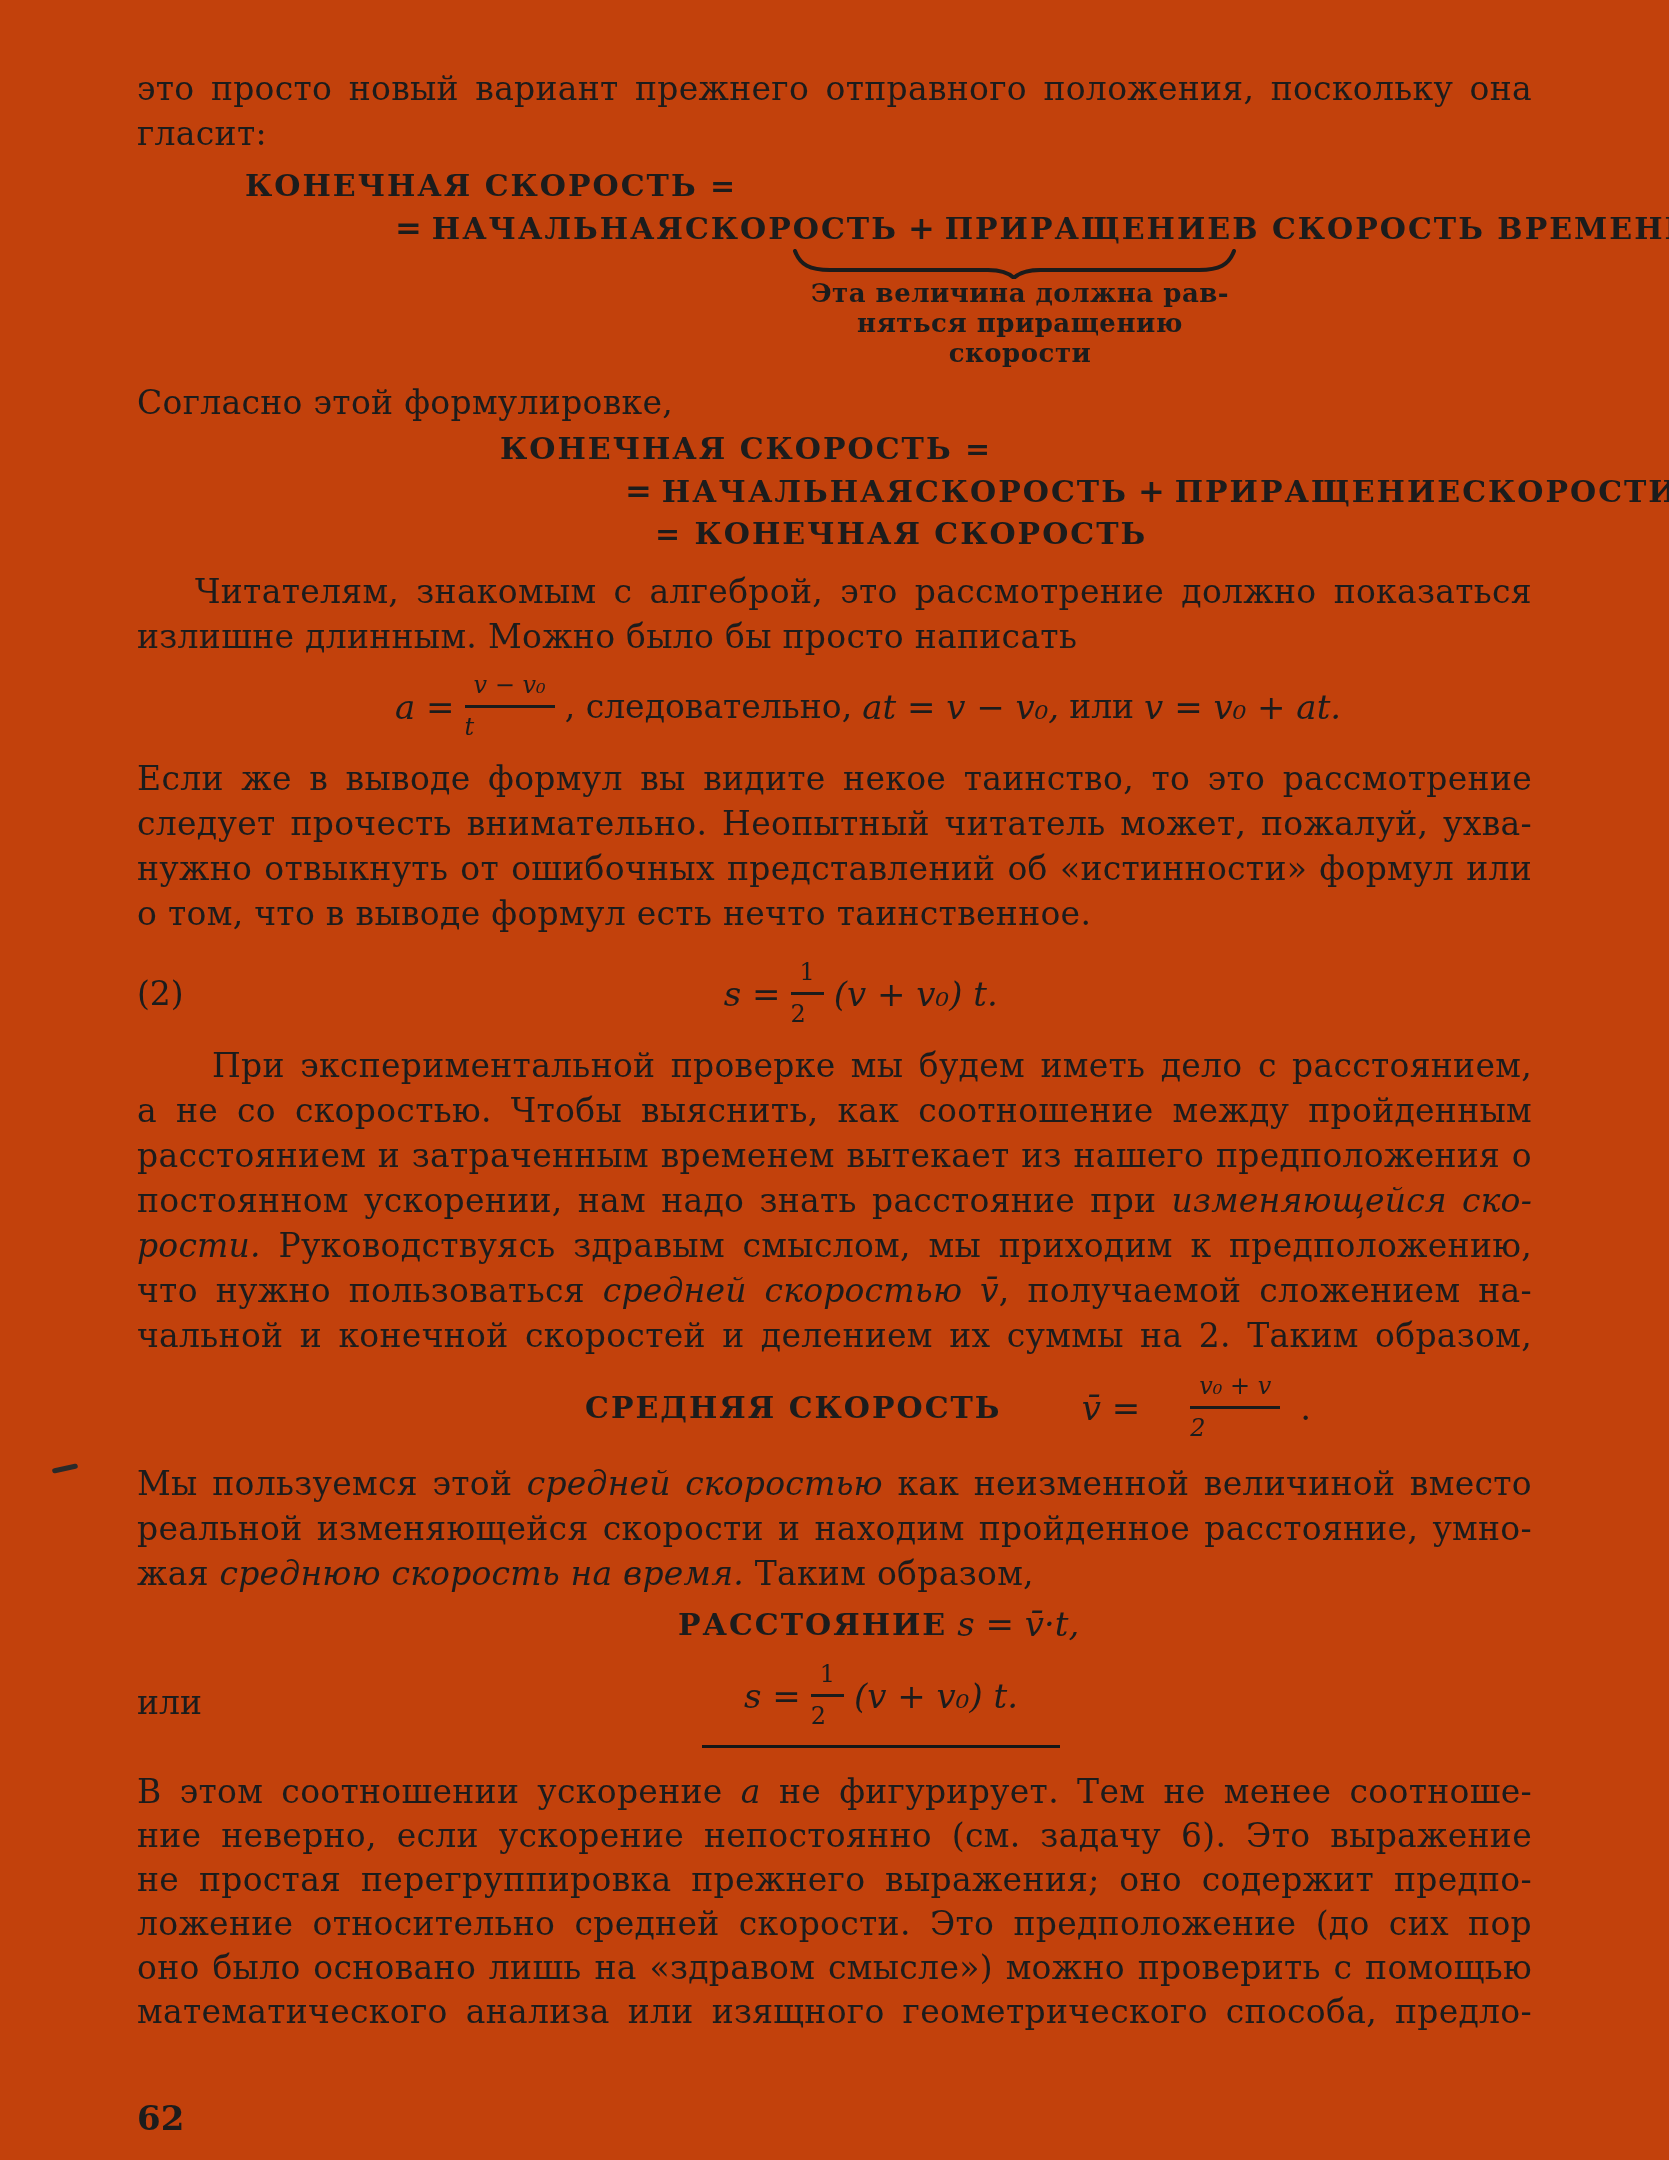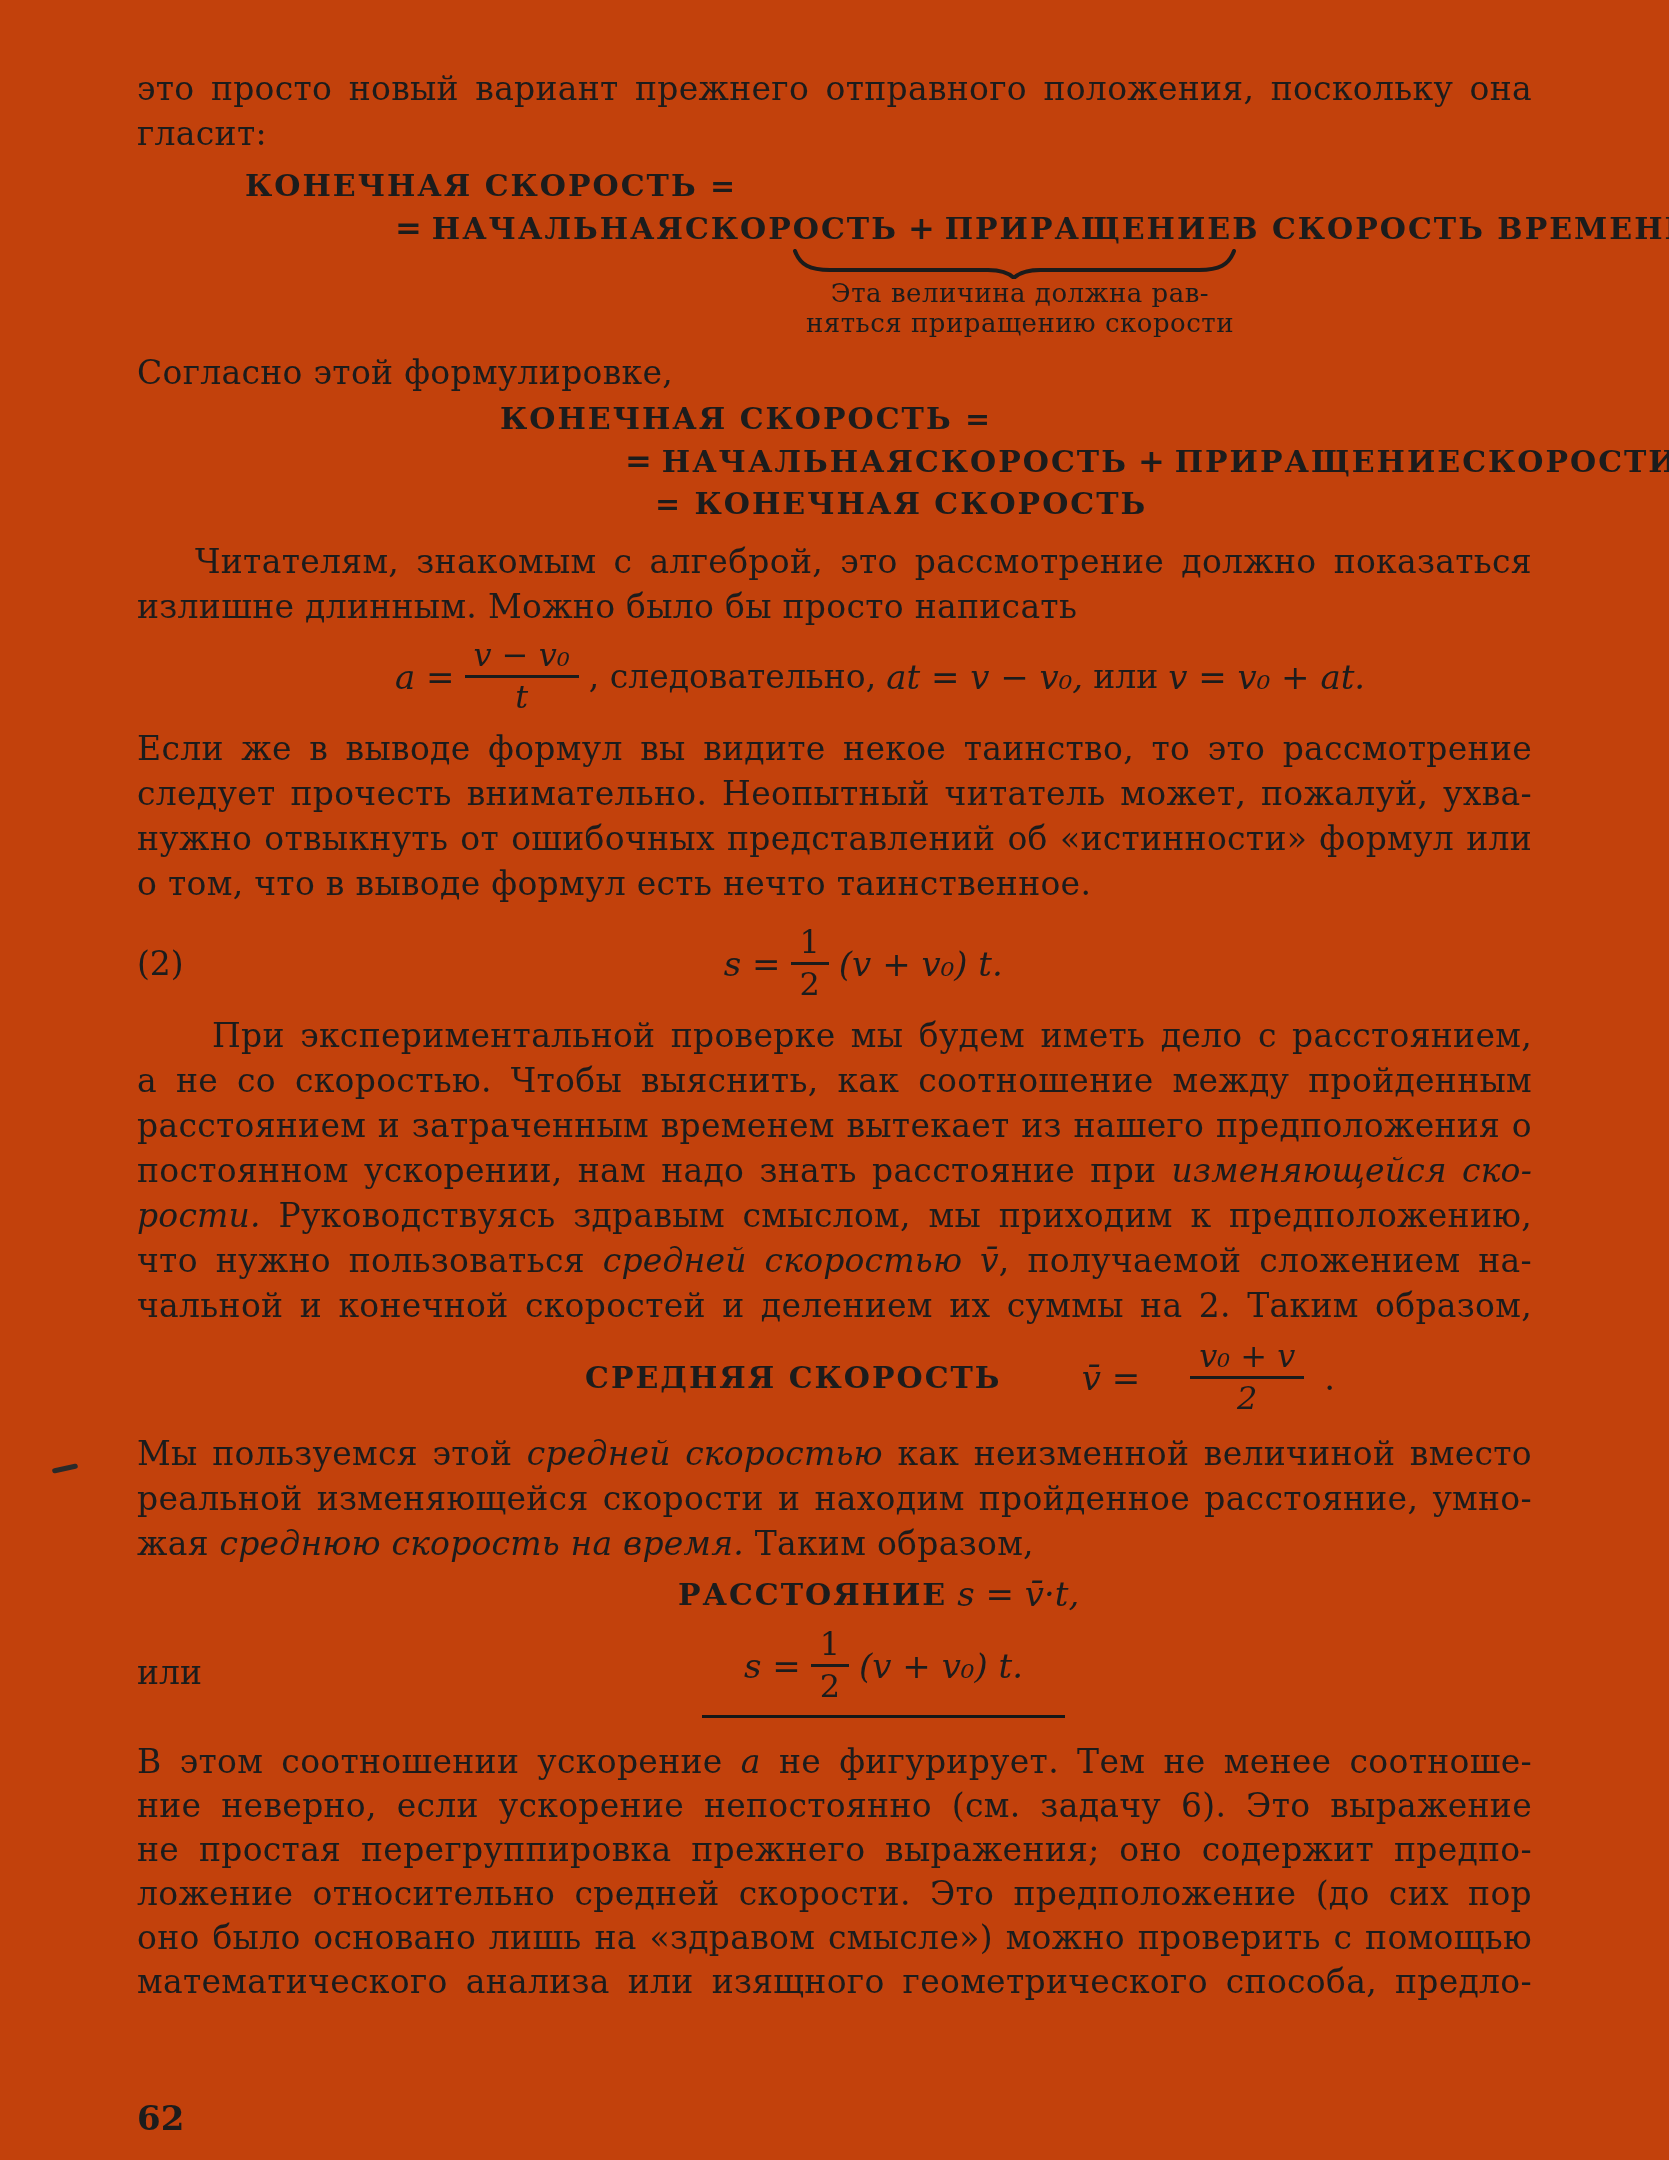--- a/index.html
+++ b/index.html
@@ -35,27 +35,27 @@
   }
   
   .frow{display:flex;align-items:center;}
   .wstack{display:inline-flex;flex-direction:row;align-items:flex-start;line-height:35px;}
   .wstack.center{align-items:center;}
   .wbot{display:flex;align-items:baseline;}
   .opsym{font-weight:bold;font-size:32px;padding:0 10px;}
   
   .mrow{display:flex;align-items:center;font-size:34px;}
   .mrow .gap{width:10px;}
-  .frac{display:inline-flex;flex-direction:column;align-items:center;font-size:32px;line-height:37px;}
+  .frac{display:inline-flex;flex-direction:column;font-size:24px;line-height:37px;}
   .frac .num{padding:0 9px 1px;border-bottom:3px solid #1b1b1b;}
   .frac .den{padding-top:1px;}
   .rus{font-style:normal;font-size:33px;}
   .caption{
     width:470px;margin-left:648px;margin-top:1px;
-    text-align:center;font-weight:normal;
+    text-align:center;font-weight:bold;
     font-size:26px;line-height:30px;letter-spacing:0.5px;
   }
   .bracewrap{margin-left:655px;margin-top:2px;height:28px;}
   .underlined{display:inline-flex;align-items:center;border-bottom:3px solid #161616;padding:0 42px 10px 42px;}
   .pagenum{position:absolute;left:137px;top:2098px;font-size:34px;font-weight:bold;}
   .stray{position:absolute;left:52px;top:1466px;width:26px;height:5px;background:#2a2a2a;transform:rotate(-12deg);border-radius:3px;}
   .mt6{margin-top:6px;}.mt8{margin-top:8px;}.mt10{margin-top:10px;}
   .mt12{margin-top:12px;}.mt14{margin-top:14px;}.mt18{margin-top:18px;}
   .mt22{margin-top:22px;}
   .last6 .ln{line-height:44px;}

